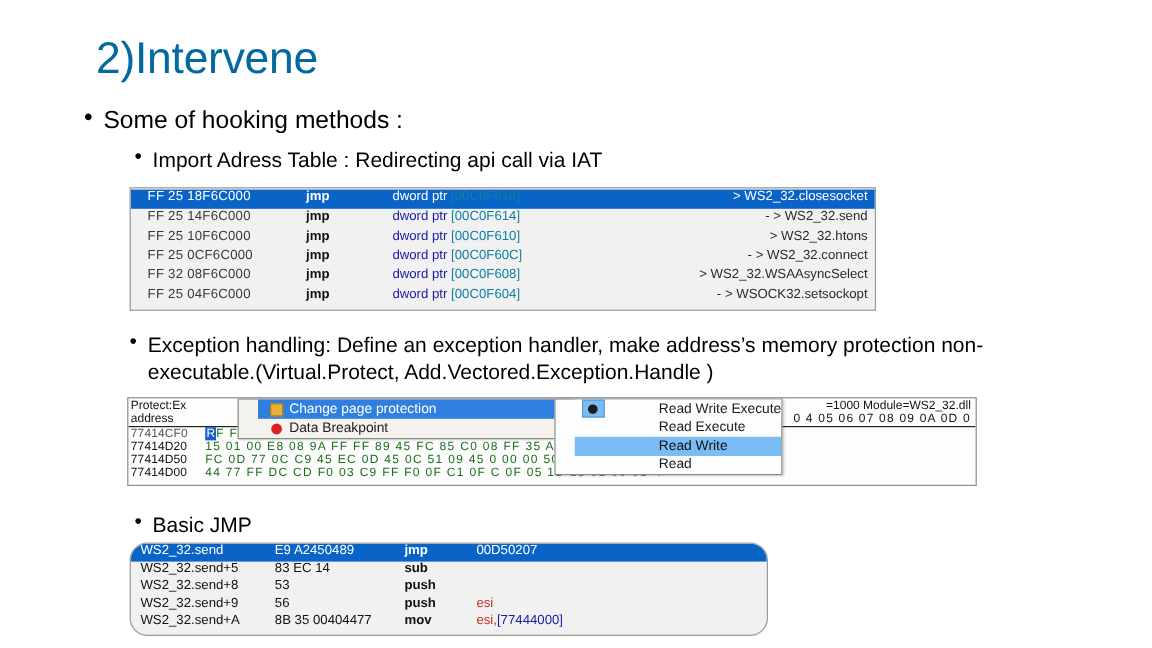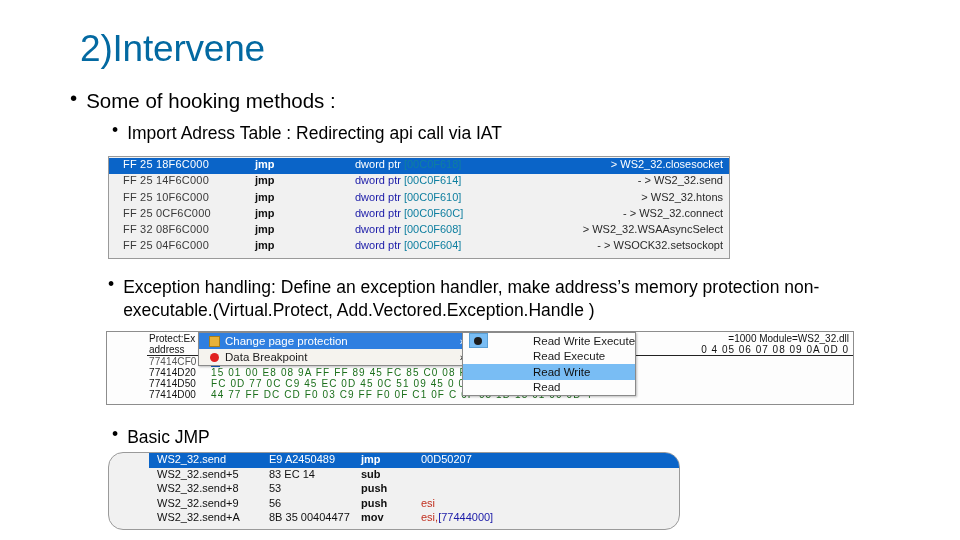--- a/index.html
+++ b/index.html
@@ -26,51 +26,50 @@
   .b-some{top:88px;width:500px;}
   .b-iat{left:112px;top:122px;width:620px;}
   .b-exc{left:108px;top:276px;width:762px;}
   .b-jmp{left:112px;top:426px;width:400px;}
 
   
   .pane{
     position:absolute;background:#f1f1f1;border:1px solid #9a9a9a;
     font-family:"Liberation Sans", sans-serif;
     overflow:hidden;
-    padding-left:40px;
   }
   .drow{display:flex;align-items:flex-start;height:16.3px;white-space:nowrap;}
   .drow.sel{background:#0a64c8;color:#fff;}
   .drow.sel .c{color:#fff !important;}
 
   
   #pane-iat{left:108px;top:156px;width:620px;height:100px;padding:1px 0 0 0;}
   #pane-iat .drow{font-size:11px;}
   #pane-iat .c-bytes{width:132px;padding-left:14px;color:#3a3a3a;letter-spacing:0.2px;}
   #pane-iat .c-mn{width:72px;font-weight:bold;color:#101010;}
-  #pane-iat .c-op{width:210px;color:#1a1aa8;margin-left:28px;}
+  #pane-iat .c-op{width:210px;color:#1a1aa8;}
   #pane-iat .c-op .brk{color:#0f7fa0;}
   #pane-iat .c-cmt{flex:1;text-align:right;padding-right:6px;color:#2a2a2a;}
 
   
   #pane-hex{left:106px;top:331px;width:706px;height:72px;background:#fdfdfd;border:1px solid #8d8d8d;}
   .hexhdr{font-size:10px;color:#111;padding:1px 0 0 2px;display:flex;white-space:nowrap;}
   .hexhdr .h1{width:92px;}
   .hexhdr .h2{flex:1;}
   .hexcols{font-size:10px;color:#111;display:flex;padding-left:2px;border-bottom:1px solid #222;white-space:nowrap;}
   .hexrow{font-size:10px;display:flex;white-space:nowrap;padding-left:2px;}
   .hexrow .addr{color:#111;width:62px;letter-spacing:0.1px;}
   .hexrow .bytes{color:#1b6f1b;letter-spacing:1.1px;}
   .hexrow.first .addr{color:#555;}
   .hexsel{background:#1560c8;color:#fff;padding:0 1px;}
 
   
   .ctxmenu{
     position:absolute;background:#f5f3ee;border:1px solid #8a8a8a;
-    font-size:11.5px;color:#1b1b1b;box-shadow:1px 1px 2px rgba(0,0,0,.25);
+    font-size:11.5px;color:#1b1b1b;box-shadow:1px 1px 2px rgba(0,0,0,.25);padding-left:16px;
   }
   #ctx-main{left:198px;top:332px;width:268px;}
   .mi{display:flex;align-items:center;height:16px;padding:0 4px;white-space:nowrap;}
   .mi.hl{background:#2f7fe0;color:#fff;}
   .mi .mi-ico{width:22px;flex:0 0 auto;display:flex;align-items:center;justify-content:center;}
   .mi .mi-lbl{flex:1;}
   .mi .mi-arw{width:12px;text-align:right;font-size:10px;}
   .ico-sq{width:9px;height:9px;background:#e8b23a;border:1px solid #a97d17;display:block;}
   .ico-dot{width:9px;height:9px;border-radius:50%;background:#e02020;display:block;}
   .ico-blk{width:8px;height:8px;border-radius:50%;background:#1d1d1d;display:block;}
@@ -78,21 +77,21 @@
   #ctx-sub{left:462px;top:332px;width:172px;background:#fdfdfd;}
   #ctx-sub .mi{height:15.5px;gap:44px;}
   #ctx-sub .mi.sel{background:#79bdf4;color:#101010;}
   #ctx-sub .mi.chk{background:#fdfdfd;}
   #ctx-sub .chkbox{width:17px;height:13px;background:#79bdf4;border:1px solid #5a9fd4;display:flex;align-items:center;justify-content:center;}
 
   
   #pane-jmp{left:108px;top:452px;width:530px;height:76px;background:#f1f1f1;border-radius:15px;}
   #pane-jmp .drow{font-size:11px;height:14.6px;}
   #pane-jmp .c-sym{width:112px;padding-left:8px;color:#101010;}
-  #pane-jmp .c-bytes{width:92px;color:#101010;}
+  #pane-jmp .c-bytes{width:108px;color:#101010;}
   #pane-jmp .c-mn{width:60px;font-weight:bold;color:#101010;}
   #pane-jmp .c-op{flex:1;color:#c03020;}
   #pane-jmp .c-op .addr{color:#1a1aa8;}
   #pane-jmp .drow.sel .c-op{color:#ffffff;}
   #pane-jmp .drow.sel .c-op .addr{color:#ffffff;}
 </style>
 </head>
 <body>
 
 <div class="slide">

